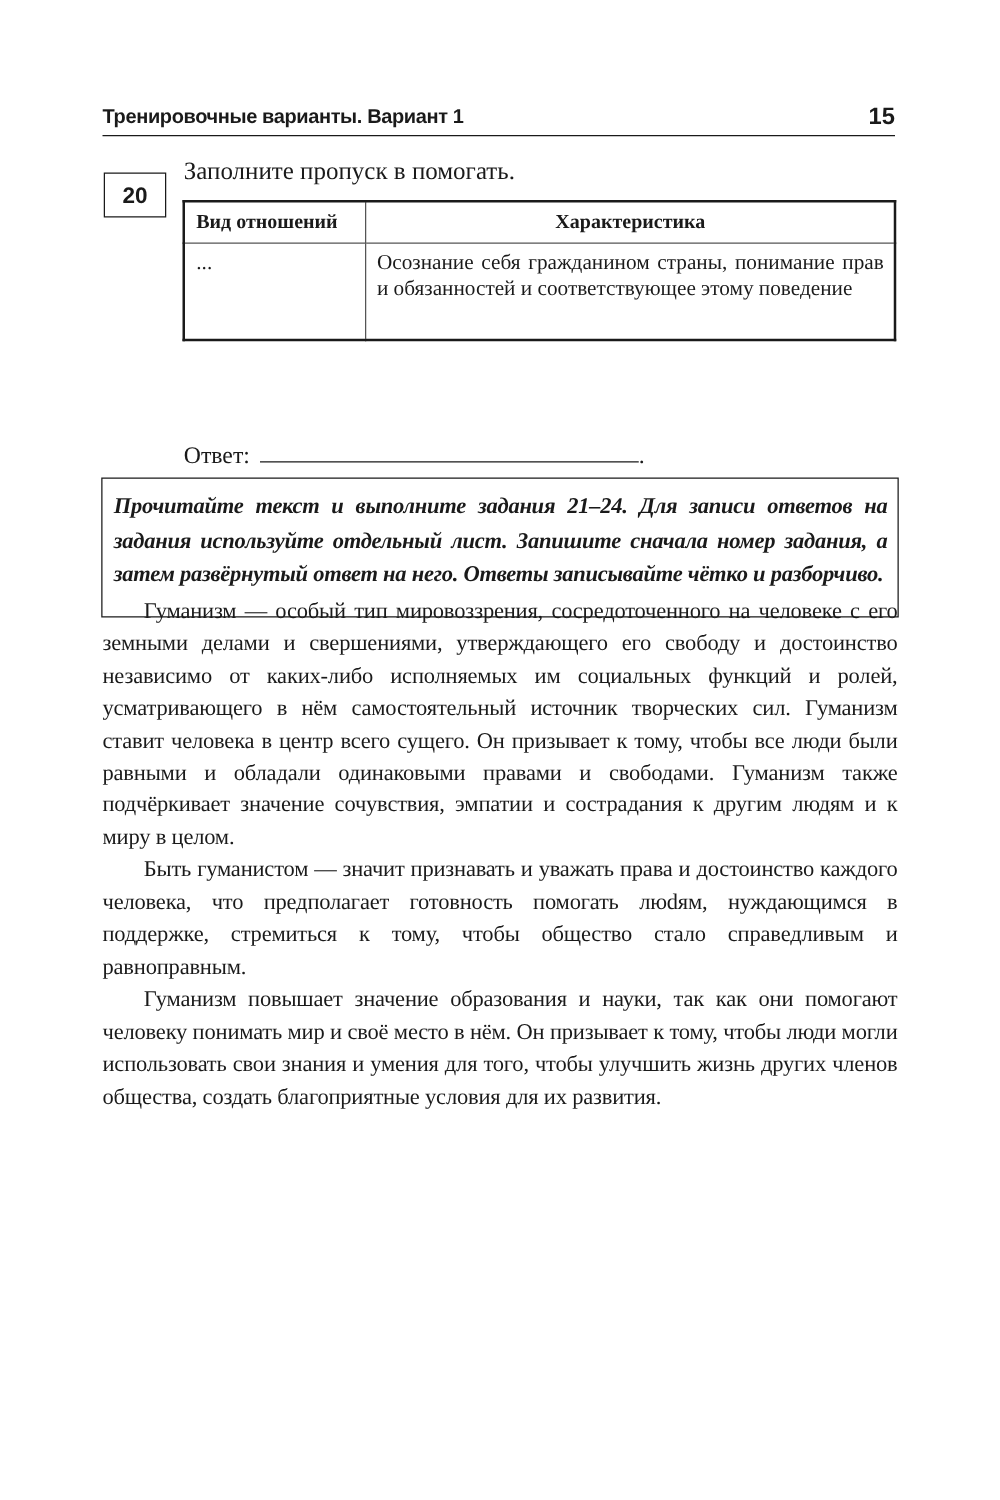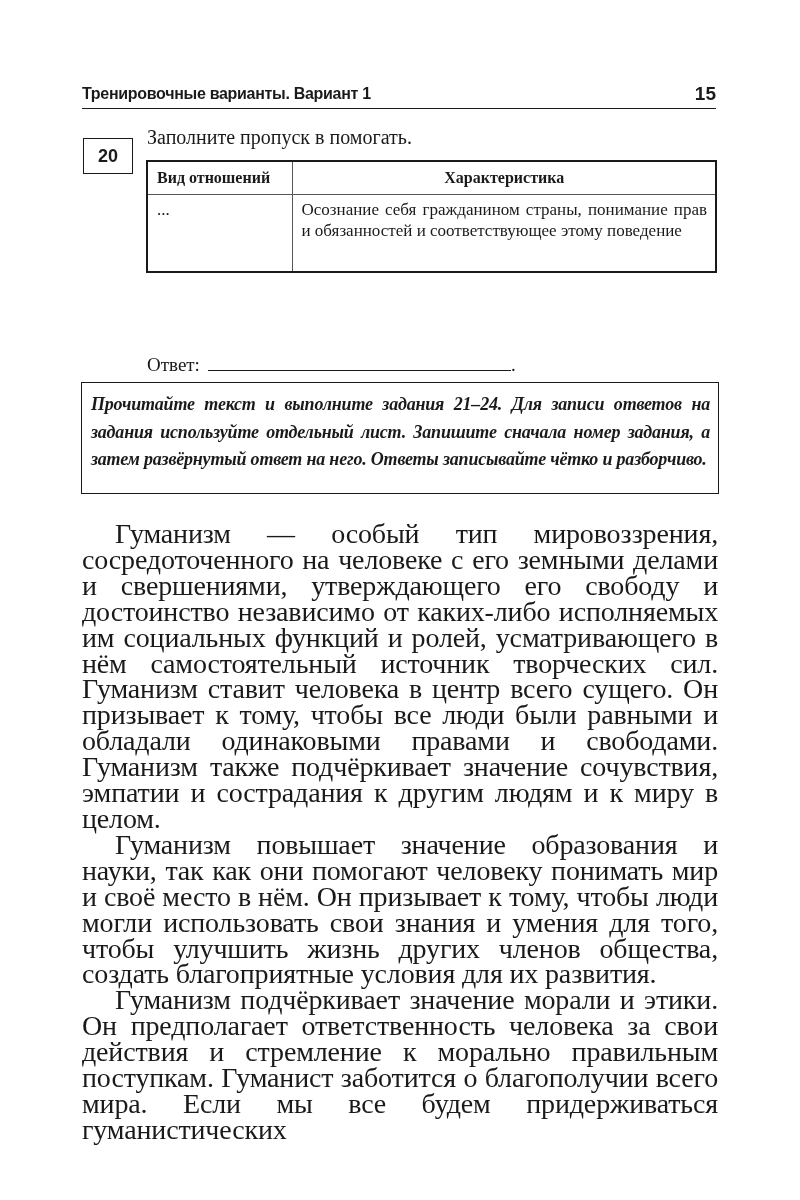--- a/index.html
+++ b/index.html
@@ -130,23 +130,23 @@
     line-height: 27.5px;
     text-align: justify;
     text-align-last: left;
     letter-spacing: -0.2px;
   }
 
   
   .body-text {
     position: absolute;
     left: 82px;
-    top: 521px;
+    top: 476px;
     width: 636px;
-    font-size: 28px;
+    font-size: 18px;
     line-height: 25.9px;
     text-align: justify;
     letter-spacing: -0.15px;
   }
   .body-text p {
     margin: 0;
     text-indent: 33px;
     hyphens: manual;
   }
   .body-text p + p {
@@ -186,15 +186,15 @@
 <div class="answer-line">
   <span>Ответ:</span><span class="blank"></span><span>.</span>
 </div>
 
 <div class="instruction-box">
   <span>Прочитайте текст и выполните задания 21–24. Для записи ответов на задания используйте отдельный лист. Запишите сначала номер задания, а затем развёрнутый ответ на него. Ответы записывайте чётко и разборчиво.</span>
 </div>
 
 <div class="body-text">
   <p>Гуманизм — особый тип мировоззрения, сосредоточенного на че­ловеке с его земными делами и свершениями, утверждающего его свободу и достоинство независимо от каких-либо исполняемых им социальных функций и ролей, усматривающего в нём самостоятель­ный источник творческих сил. Гуманизм ставит человека в центр всего сущего. Он призывает к тому, чтобы все люди были равными и обладали одинаковыми правами и свободами. Гуманизм также подчёркивает значение сочувствия, эмпатии и сострадания к другим людям и к миру в целом.</p>
+  <p>Быть гуманистом — значит признавать и уважать права и досто­инство каждого человека, что предполагает готовность помогать лю­dям, нуждающимся в поддержке, стремиться к тому, чтобы общество стало справедливым и равноправным.</p>
   <p>Гуманизм повышает значение образования и науки, так как они помогают человеку понимать мир и своё место в нём. Он призывает к тому, чтобы люди могли использовать свои знания и умения для того, чтобы улучшить жизнь других членов общества, создать благо­приятные условия для их развития.</p>
-  <p>Гуманизм подчёркивает значение морали и этики. Он предпола­гает ответственность человека за свои действия и стремление к мо­рально правильным поступкам. Гуманист заботится о благополучии всего мира. Если мы все будем придерживаться гуманистических</p>
 </div>
 
 </body></html>

